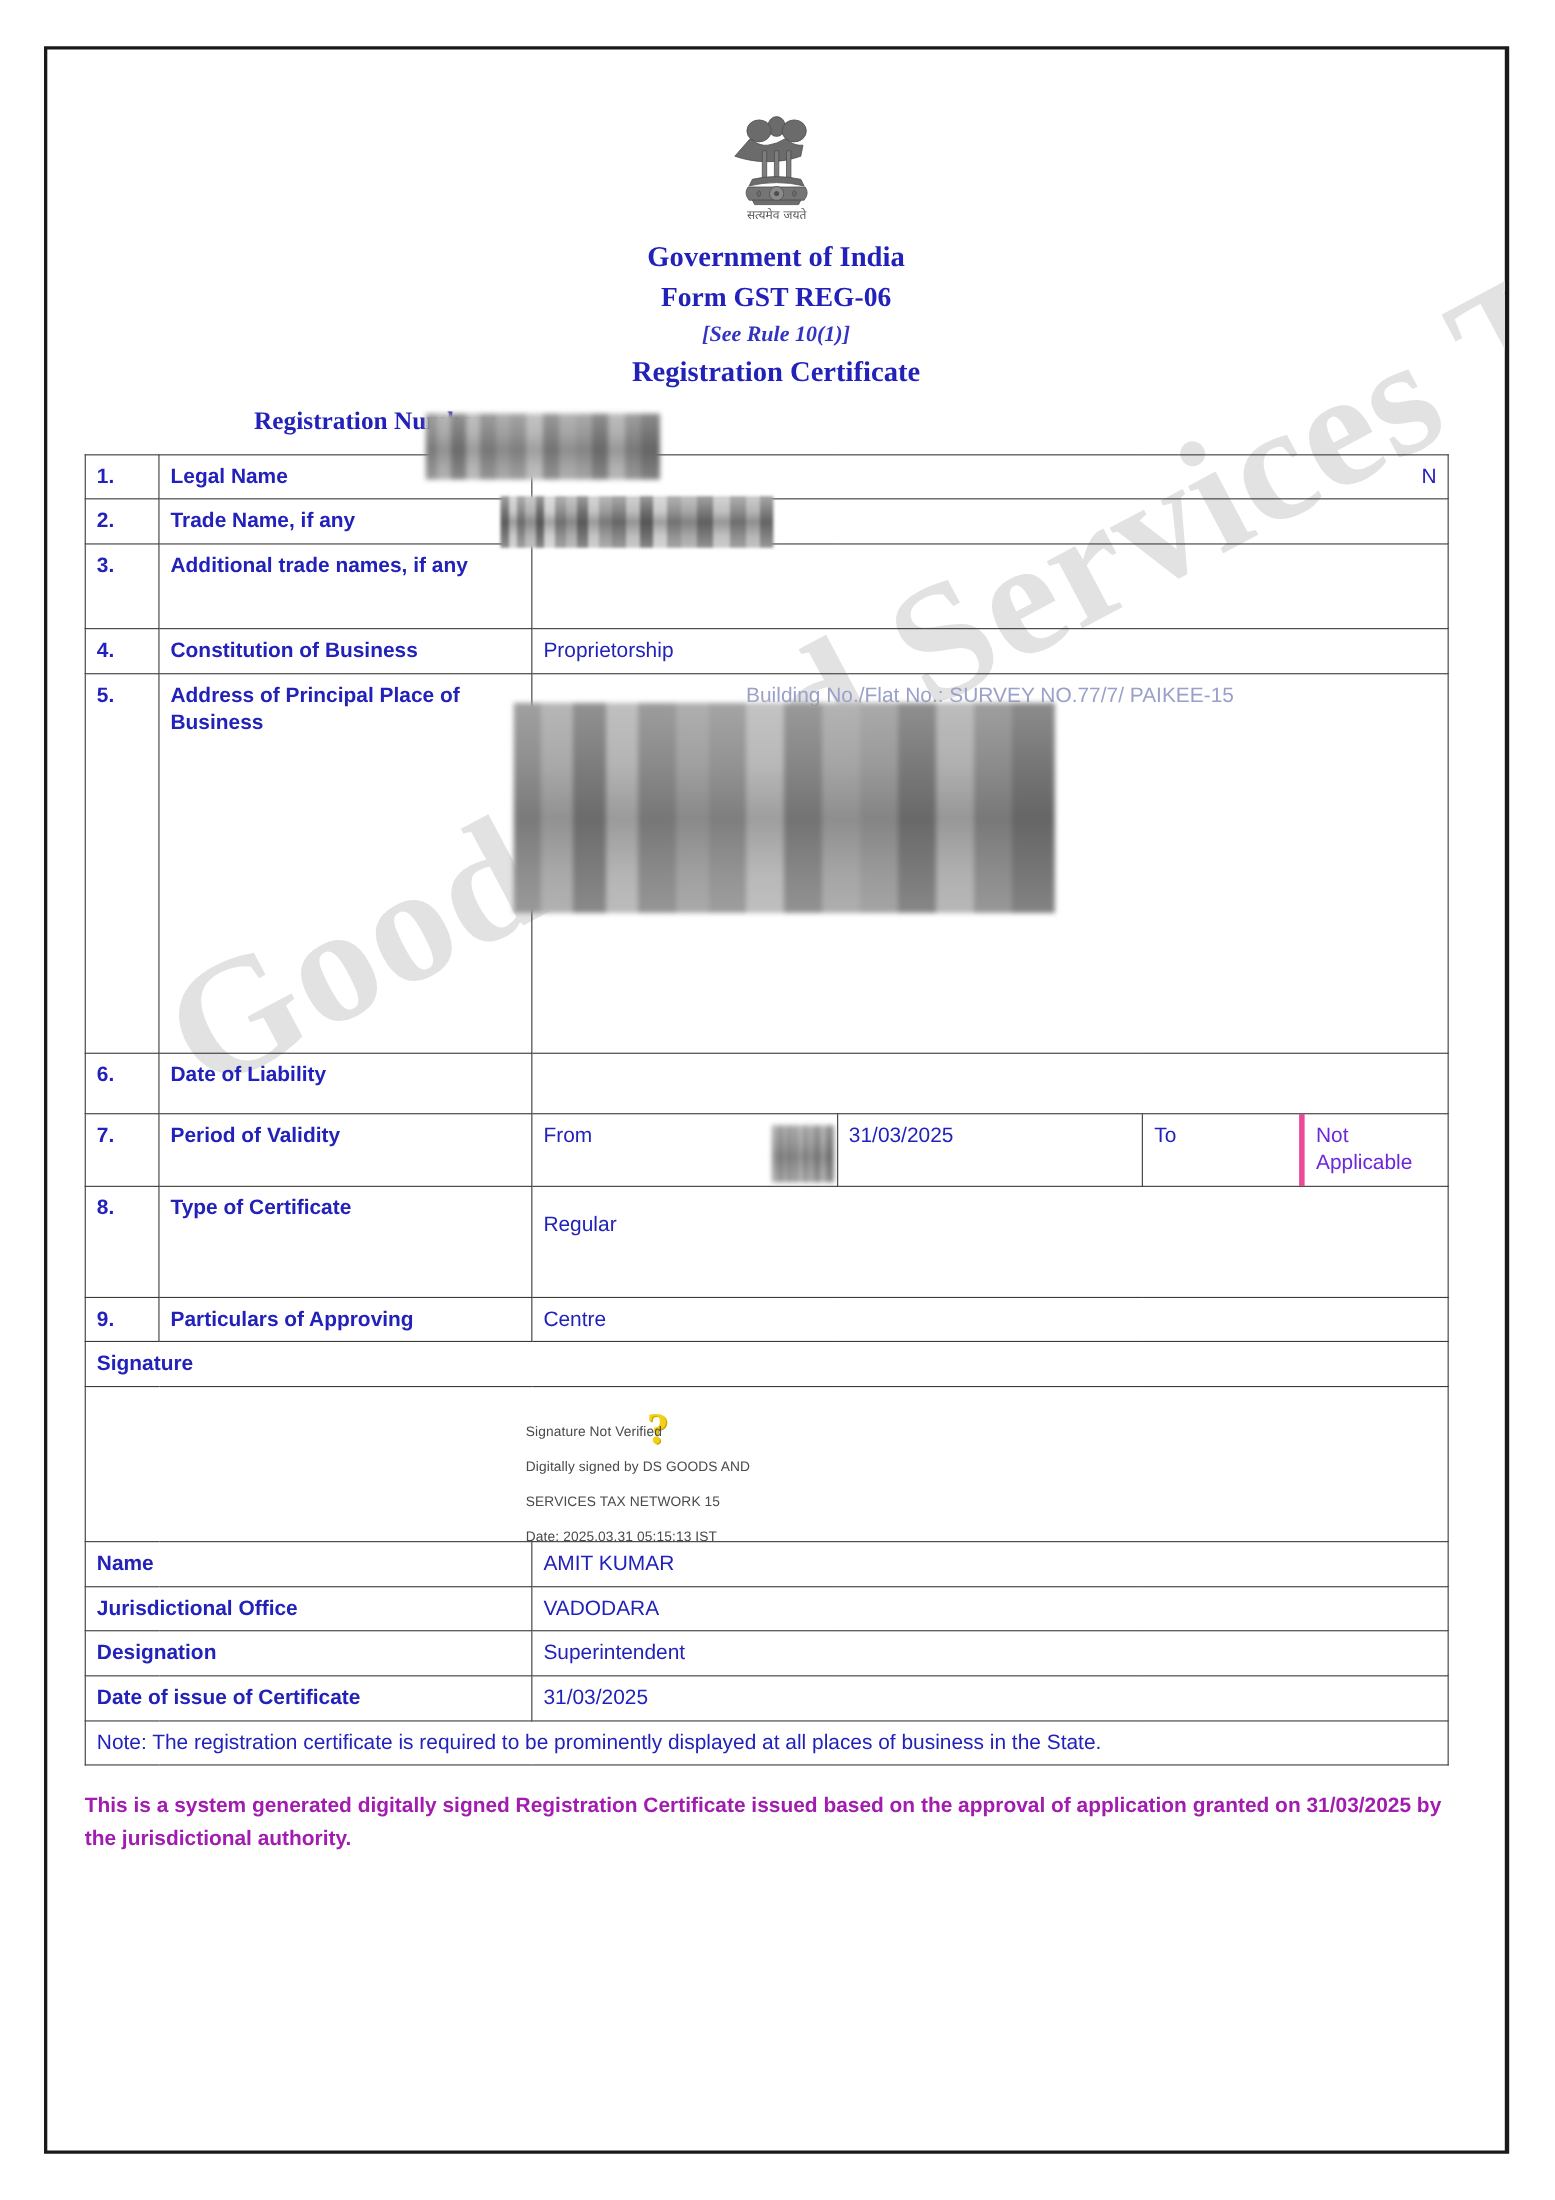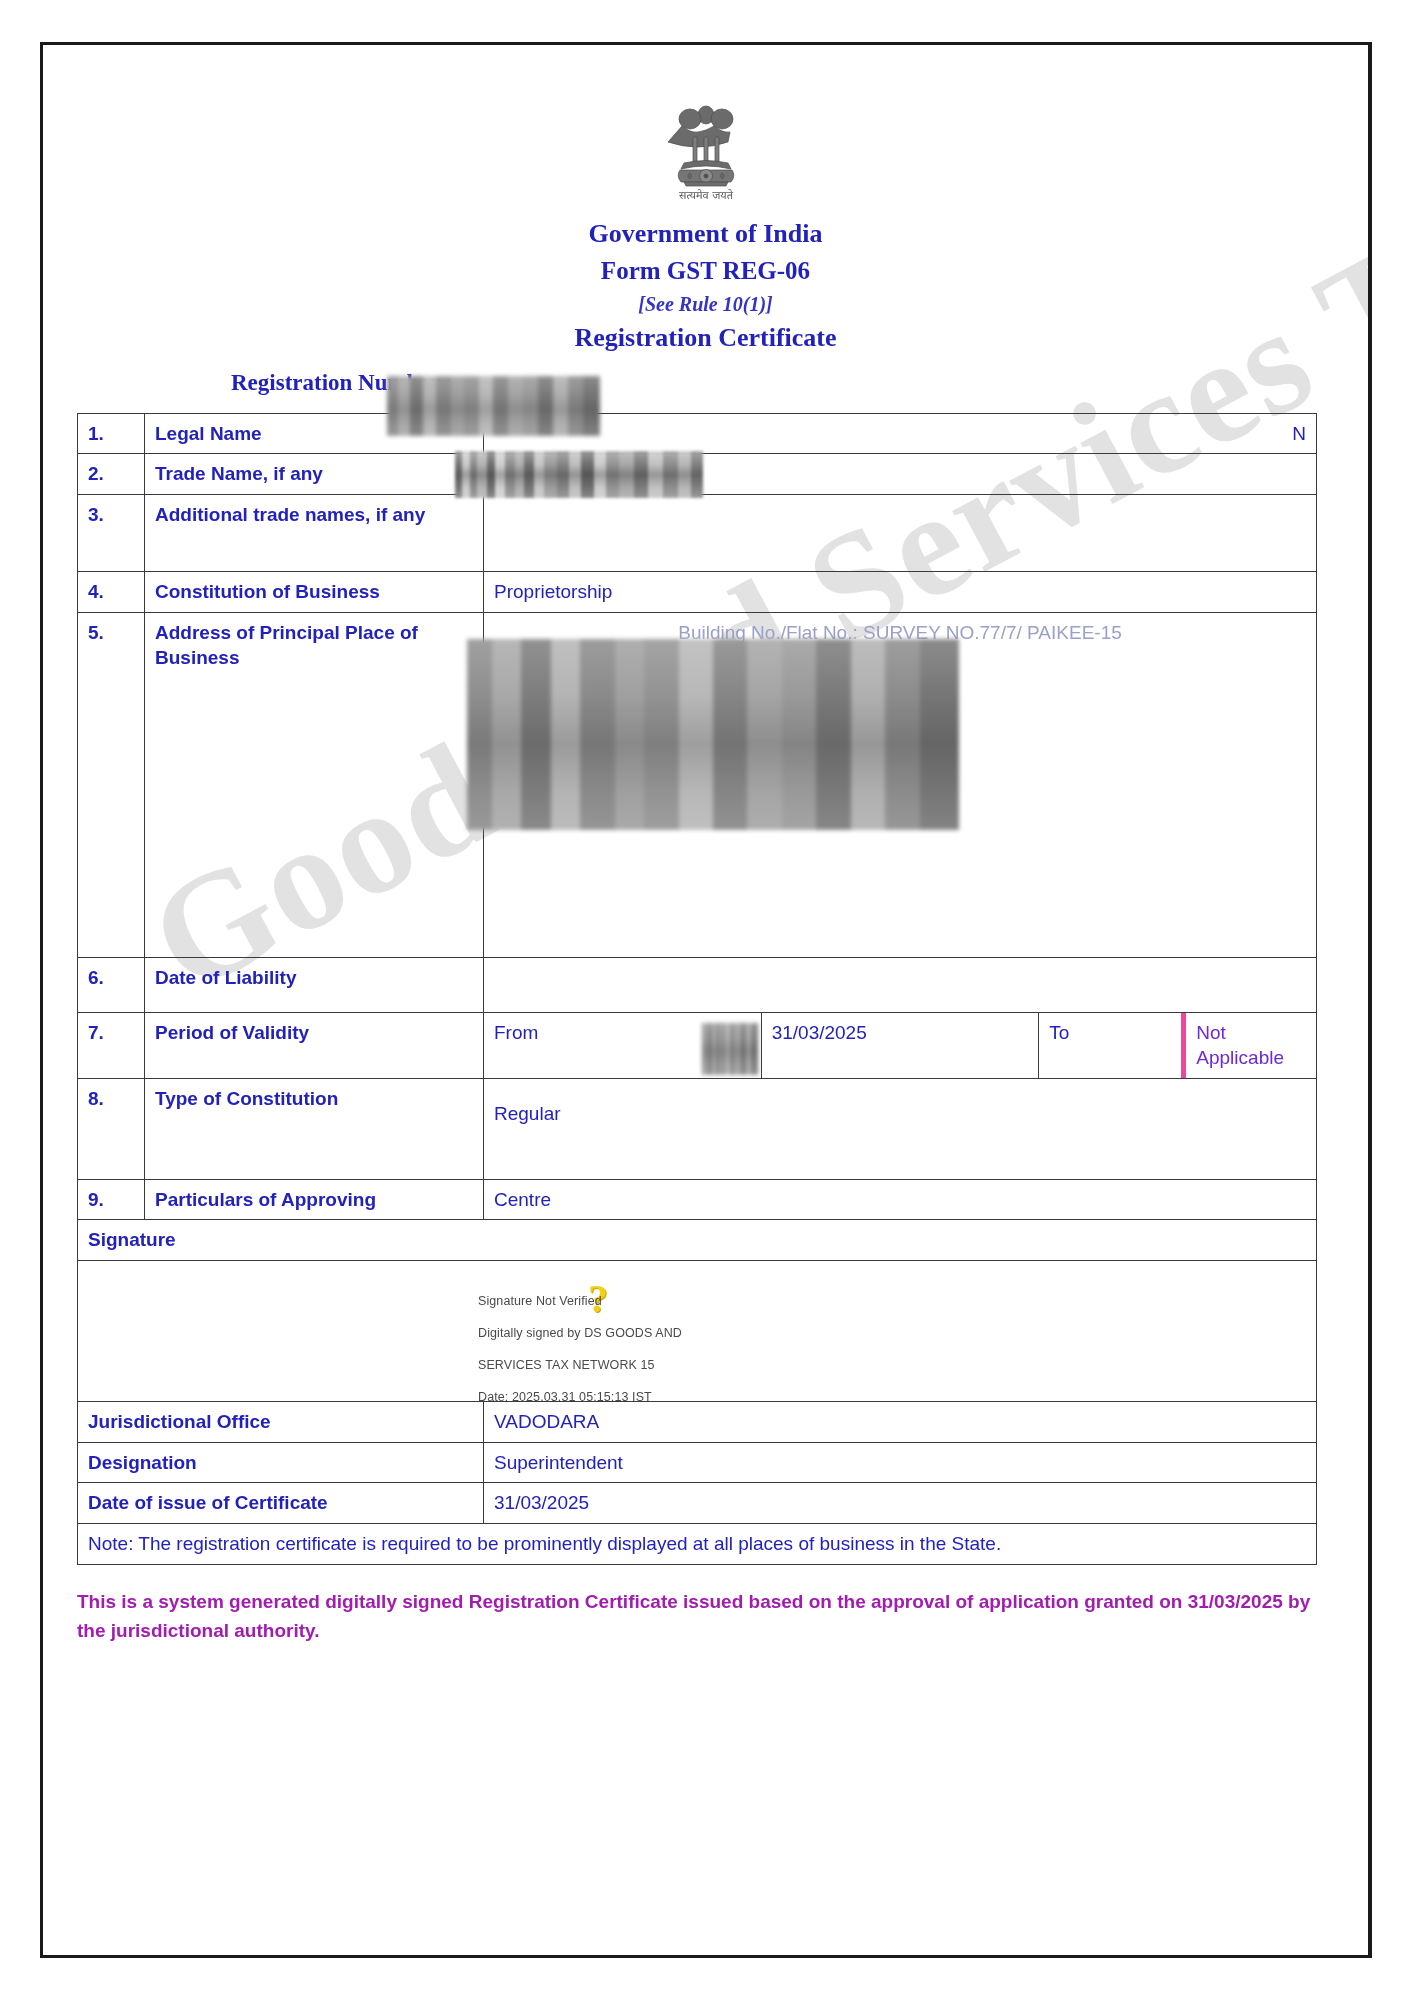--- a/index.html
+++ b/index.html
@@ -316,21 +316,21 @@
                   <tr>
                 <td style="border:none;border-right:5px solid #ec4899;width:122px;padding:7px 10px;color:#2222bb;">To</td>
                 <td style="border:none;padding:7px 10px;color:#6d28d9;">Not Applicable</td>
               </tr>
             </tbody>
               </table>
           </td>
         </tr>
         <tr>
           <td class="c-num">8.</td>
-          <td class="c-label tall-type">Type of Constitution</td>
+          <td class="c-label tall-type">Type of Certificate</td>
           <td class="c-val" colspan="3" style="padding-top:22px;">Regular</td>
         </tr>
         <tr>
           <td class="c-num">9.</td>
           <td class="c-label">Particulars of Approving</td>
           <td class="c-val" colspan="3">Centre</td>
         </tr>
 
         <tr>
           <td class="sig-head" colspan="5">Signature</td>
@@ -341,20 +341,24 @@
             <div id="sig-stamp">
               <div>Signature Not Verified</div>
               <div>Digitally signed by DS GOODS AND</div>
               <div>SERVICES TAX NETWORK 15</div>
               <div>Date: 2025.03.31 05:15:13 IST</div>
             </div>
           </td>
         </tr>
 
         <tr>
+          <td class="c-label label-wide" colspan="2">Name</td>
+          <td class="c-val" colspan="3">AMIT KUMAR</td>
+        </tr>
+        <tr>
           <td class="c-label label-wide" colspan="2">Jurisdictional Office</td>
           <td class="c-val" colspan="3">VADODARA</td>
         </tr>
         <tr>
           <td class="c-label label-wide" colspan="2">Designation</td>
           <td class="c-val" colspan="3">Superintendent</td>
         </tr>
         <tr>
           <td class="c-label label-wide" colspan="2">Date of issue of Certificate</td>
           <td class="c-val" colspan="3">31/03/2025</td>

